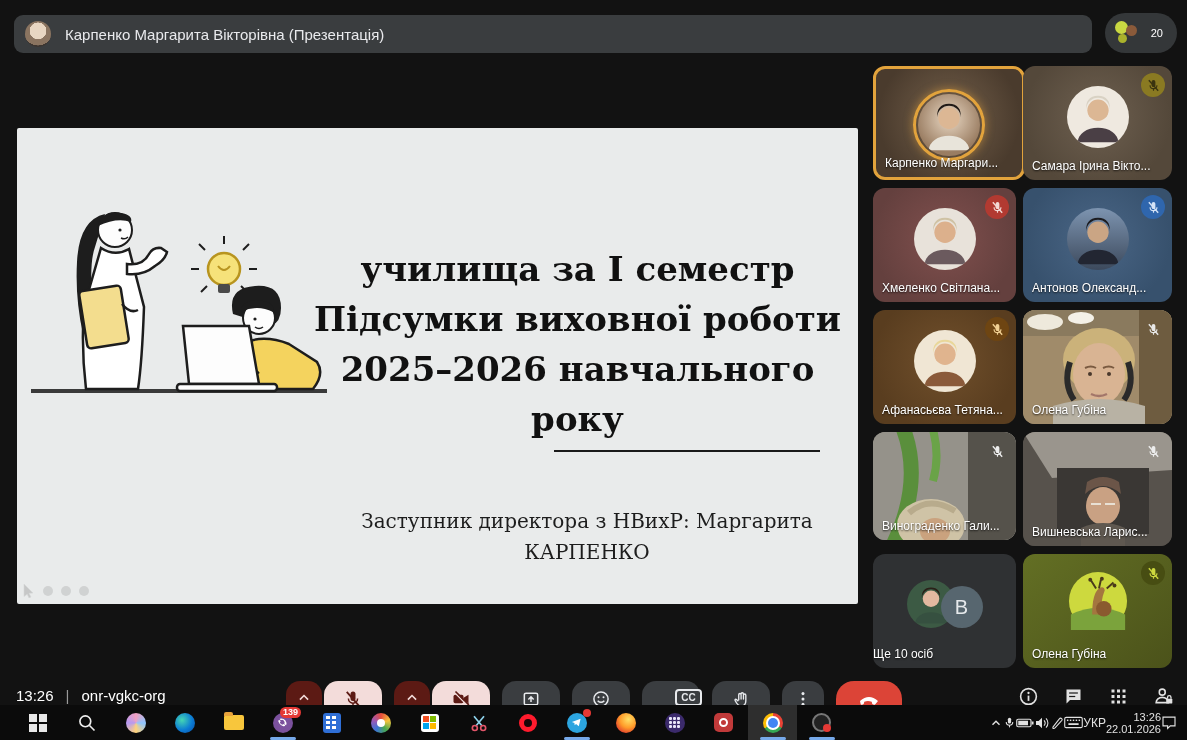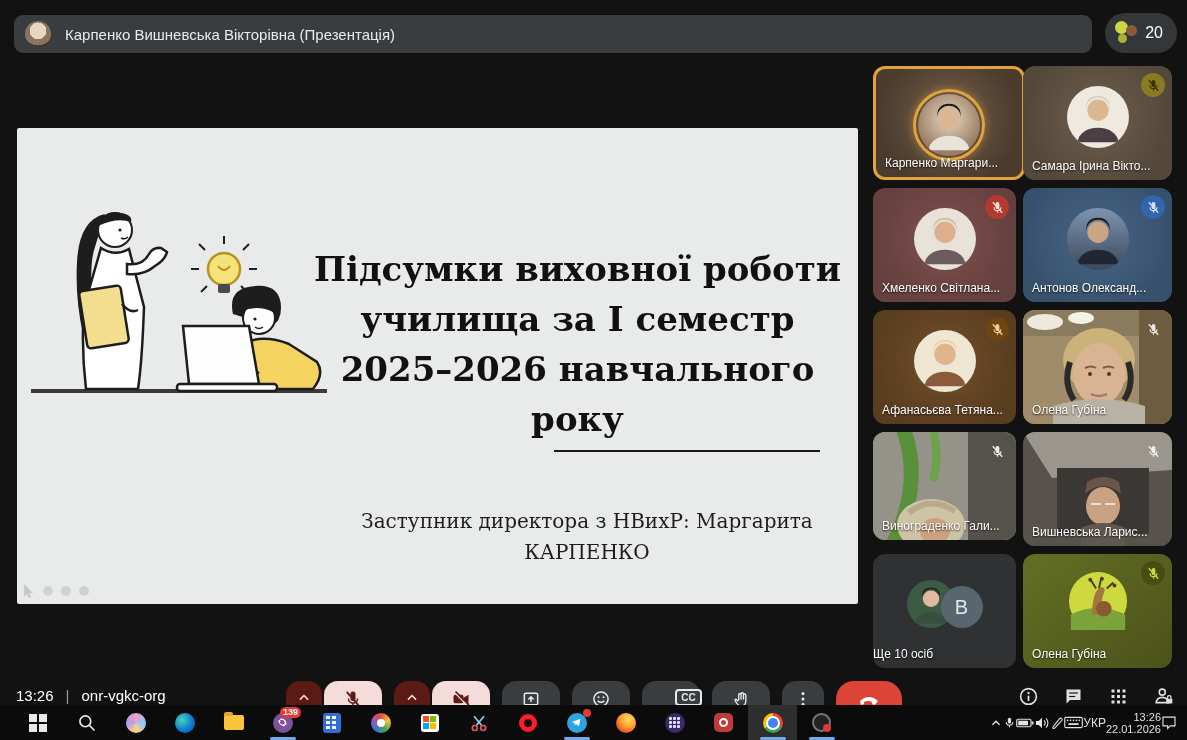--- a/index.html
+++ b/index.html
@@ -10,21 +10,21 @@
     --accent:#E2A33C; --endred:#DC4437; --pink:#F3DCDA; --darkred:#5C1A14;
   }
   
   .banner { position:absolute; left:14px; top:15px; width:1078px; height:38px;
     background:#3a3d3f; border-radius:9px; display:flex; align-items:center;
     gap:14px; padding-left:11px; color:#e9eaed; font-size:15px; }
   .banner .avatar { width:26px; height:26px; border-radius:50%;
     background:radial-gradient(circle at 50% 38%, #e8d6c2 0 40%, #8a7460 41% 70%, #3c3530 71%); }
   .count-pill { position:absolute; right:10px; top:13px; width:72px; height:40px;
     background:#343739; border-radius:20px; display:flex; align-items:center;
-    justify-content:flex-end; padding-right:14px; color:#fff; font-size:16px; }
+    justify-content:flex-end; padding-right:14px; color:#fff; font-size:11px; }
   .mini-cluster { position:absolute; left:10px; top:8px; width:26px; height:24px; }
   .mini-cluster i { position:absolute; border-radius:50%; display:block; }
   .mini-cluster i:nth-child(1){ width:13px; height:13px; left:0; top:0; background:#c9d842; }
   .mini-cluster i:nth-child(2){ width:11px; height:11px; left:11px; top:4px; background:#8a5a3a; }
   .mini-cluster i:nth-child(3){ width:9px; height:9px; left:3px; top:13px; background:#aab22c; }
 
   
   .slide { position:absolute; left:17px; top:128px; width:841px; height:476px;
     background:#e9ebeb; border-radius:2px; color:#141414; }
   .slide-title { position:absolute; left:288px; top:116px; width:545px;
@@ -171,21 +171,21 @@
     <symbol id="person" viewBox="0 0 64 64">
       <circle cx="32" cy="25" r="11" fill="var(--skin,#e3c0a0)"></circle>
       <path d="M20 24a12 12 0 0 1 24 0c1-8-3-14-12-14s-13 6-12 14z" fill="var(--hair,#2a2421)"></path>
       <path d="M11 58a21 15 0 0 1 42 0z" fill="var(--shirt,#6e6051)"></path>
     </symbol>
   </defs>
 </svg>
 
 <div class="banner">
   <div class="avatar"></div>
-  <span>Карпенко Вишневська Вікторівна (Презентація)</span>
+  <span>Карпенко Маргарита Вікторівна (Презентація)</span>
 </div>
 <div class="count-pill">
   <span class="mini-cluster">
       <i></i>
       <i></i>
       <i></i>
     </span>
   <span>20</span>
 </div>
 
@@ -220,22 +220,22 @@
     <circle cx="232" cy="132" r="16" fill="#fdfdfd" stroke="#1d1d1d" stroke-width="2"></circle>
     <path d="M214 122 q8 -12 26 -6 q8 3 6 10 q-16 -8 -32 0 z" fill="#1d1d1d"></path>
     <circle cx="228" cy="133" r="1.6" fill="#1d1d1d"></circle>
     <path d="M228 141 q4 3 8 0" fill="none" stroke="#1d1d1d" stroke-width="1.5"></path>
     <path d="M200 168 q26 -24 62 -10 l28 18 q8 12 -4 27 l-96 0 z" fill="#f4d35e" stroke="#1d1d1d" stroke-width="2.5"></path>
     <path d="M222 158 q-12 14 -4 26 q6 8 14 2" fill="none" stroke="#1d1d1d" stroke-width="2.5"></path>
     <path d="M156 140 l66 0 l10 58 l-70 0 z" fill="#fdfdfd" stroke="#1d1d1d" stroke-width="2.5"></path>
     <rect x="150" y="198" width="100" height="7" rx="3" fill="#fdfdfd" stroke="#1d1d1d" stroke-width="2.5"></rect>
   </svg>
   <div class="slide-title">
+    <div>училища за І семестр</div>
     <div>Підсумки виховної роботи</div>
-    <div>училища за І семестр</div>
     <div>2025–2026 навчального року</div>
   </div>
   <div class="slide-rule"></div>
   <div class="slide-author">
     <div>Заступник директора з НВихР:  Маргарита</div>
     <div>КАРПЕНКО</div>
   </div>
   <div class="ghosts">
     <svg width="12" height="14" viewBox="0 0 12 14">
       <path d="M1 0 L10 9 L6 9.3 L8 13 L6 14 L4.2 10.2 L1 12.6 Z" fill="#777" stroke="#aaa" stroke-width=".6"></path>

